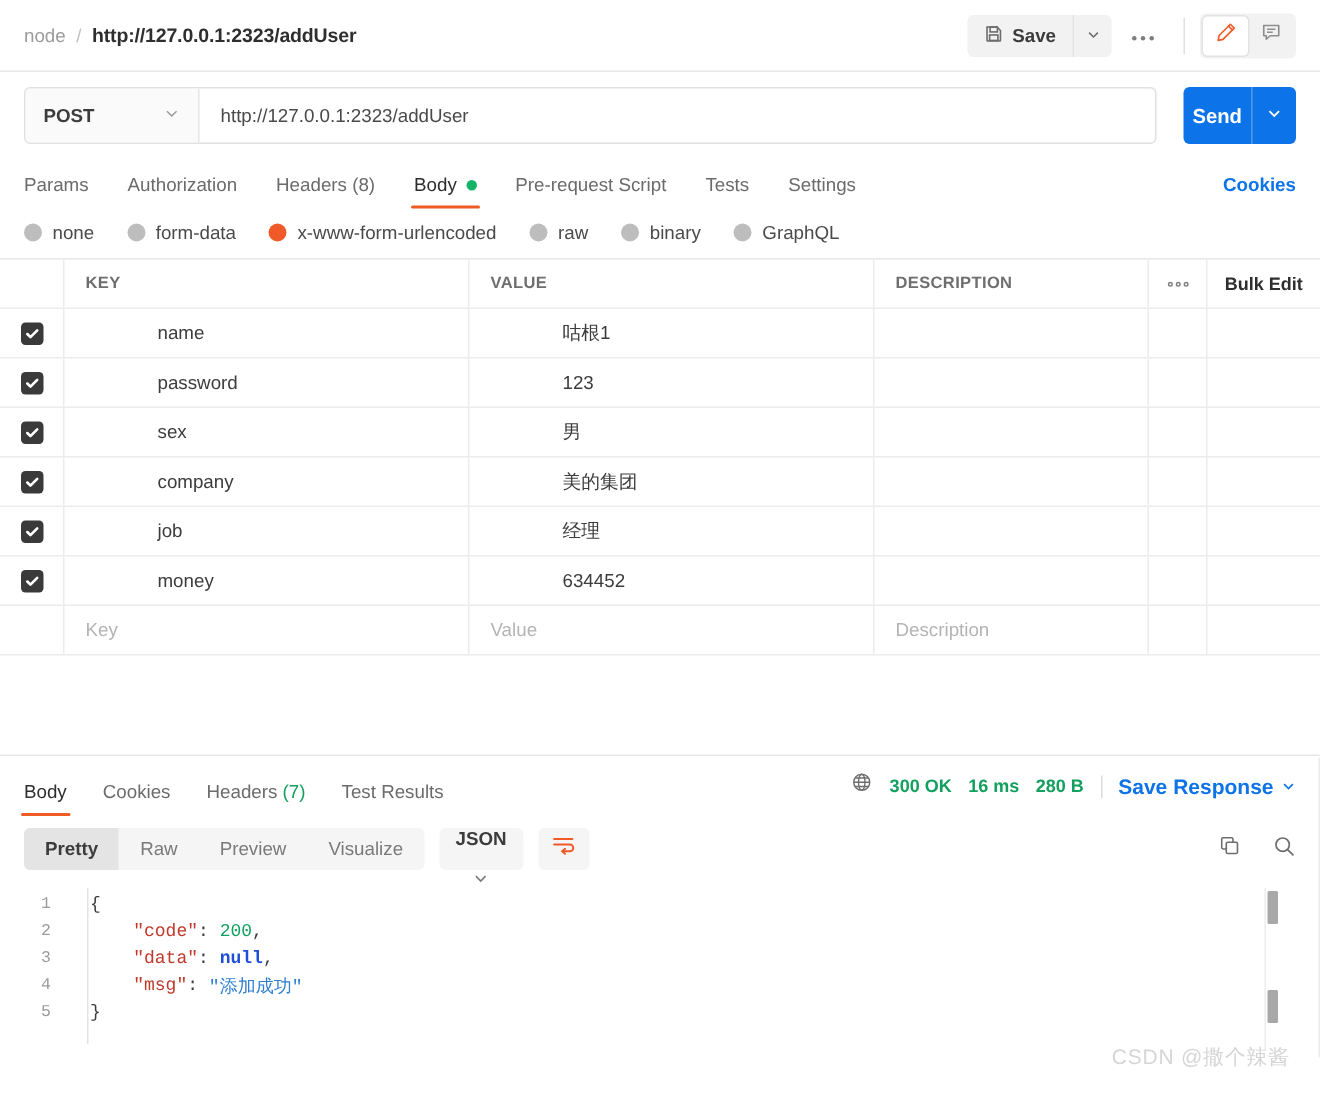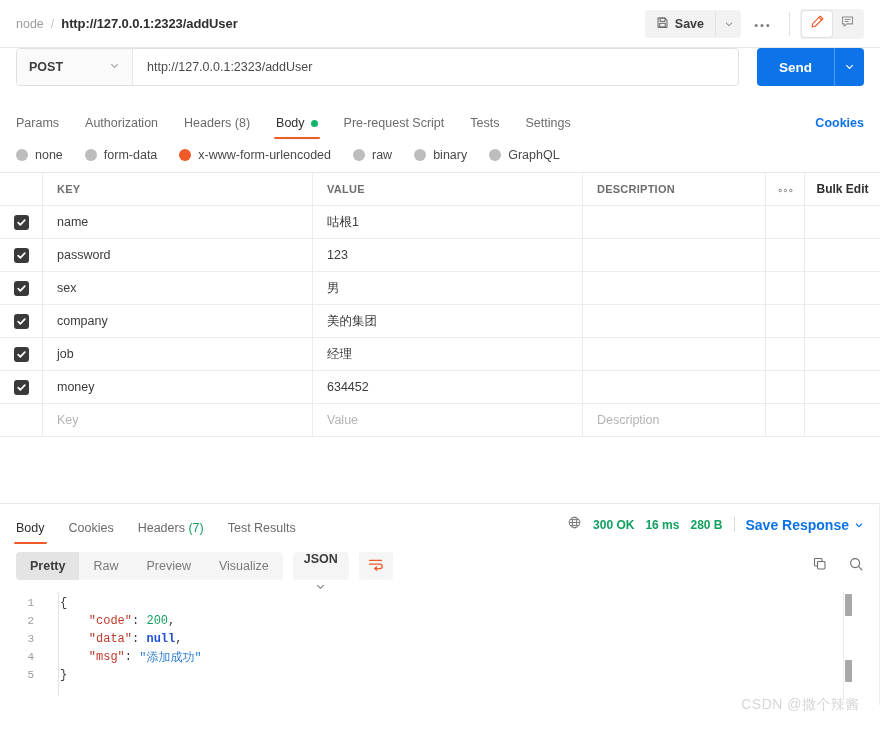--- a/index.html
+++ b/index.html
@@ -47,42 +47,42 @@
   .vdivider { width: 1px; height: 24px; background: #e0e0e0; margin: 0 10px; }
   .icon-group { display: flex; align-items: center; background: #f2f2f2; border-radius: 4px; padding: 2px; }
   .icon-btn {
     width: 30px; height: 26px; display: flex; align-items: center; justify-content: center;
     border-radius: 3px; cursor: pointer;
   }
   .icon-btn.active { background: #ffffff; box-shadow: 0 0 0 1px #e2e2e2; }
 
   
   .urlbar-row {
-    height: 58px; display: flex; align-items: flex-start;
+    height: 58px; display: flex; align-items: center;
     padding: 0 16px; gap: 4px;
   }
   .method-url {
     display: flex; flex: 1; height: 38px;
     border: 1px solid #e0e0e0; border-radius: 4px; overflow: hidden; background: #fff;
   }
   .method-sel {
     width: 116px; display: flex; align-items: center; justify-content: space-between;
     padding: 0 12px; background: #fafafa; border-right: 1px solid #e6e6e6;
     font-size: 12.5px; font-weight: bold; color: #3c3c3c; cursor: pointer;
   }
   .url-input {
     flex: 1; display: flex; align-items: center; padding: 0 14px;
     font-size: 12.5px; color: #4a4a4a; cursor: text;
   }
   .send-group {
     display: flex; align-items: stretch; margin-left: 14px;
     background: #0d73e8; border-radius: 4px; overflow: hidden; height: 38px;
   }
   .send-btn {
-    padding: 0 22px; display: flex; align-items: center; justify-content: center;
+    padding: 0 6px; display: flex; align-items: center; justify-content: center;
     color: #fff; font-size: 13.5px; font-weight: bold; cursor: pointer;
   }
   .send-caret {
     width: 30px; display: flex; align-items: center; justify-content: center;
     border-left: 1px solid rgba(255,255,255,0.28); cursor: pointer;
   }
 
   
   .req-tabs {
     display: flex; align-items: flex-end; padding: 0 16px;
@@ -114,21 +114,21 @@
   .kvtable { width: 880px; border-top: 1px solid #e8e8e8; }
   .kvhead, .kvrow { display: flex; height: 33px; border-bottom: 1px solid #ececec; align-items: center; }
   .kvrow { height: 33px; }
   .c-check { width: 43px; display: flex; align-items: center; justify-content: center; height: 100%; border-right: 1px solid #ececec; }
   .c-key { width: 270px; padding-left: 14px; height: 100%; display:flex; align-items:center; border-right: 1px solid #ececec; }
   .c-val { width: 270px; padding-left: 14px; height: 100%; display:flex; align-items:center; border-right: 1px solid #ececec; }
   .c-desc { flex: 1; padding-left: 14px; height: 100%; display:flex; align-items:center; border-right: 1px solid #ececec; }
   .c-dots { width: 39px; display:flex; align-items:center; justify-content:center; height:100%; border-right: 1px solid #ececec; color:#7d7d7d; font-size:11px; letter-spacing:1px; }
   .c-bulk { width: 75px; display:flex; align-items:center; justify-content:center; height:100%; font-size:12px; color:#2e2e2e; font-weight:bold; cursor:pointer; }
   .hdr-text { font-size: 11px; color: #6e6e6e; font-weight: bold; letter-spacing: 0.25px; }
-  .cell-text { font-size: 12.5px; color: #3c3c3c; }
+  .cell-text { font-size: 12.5px; color: #3c3c3c; margin-left: 48px; }
   .cell-ph { font-size: 12.5px; color: #b4b4b4; }
   .cbox {
     width: 15px; height: 15px; border-radius: 3px; background: #3a3a3a;
     display: flex; align-items: center; justify-content: center; cursor: pointer;
   }
   .cbox svg { display: block; }
 
   
   .resp-sep { height: 1px; background: #e8e8e8; width: 880px; }
   .resp-tabs {

